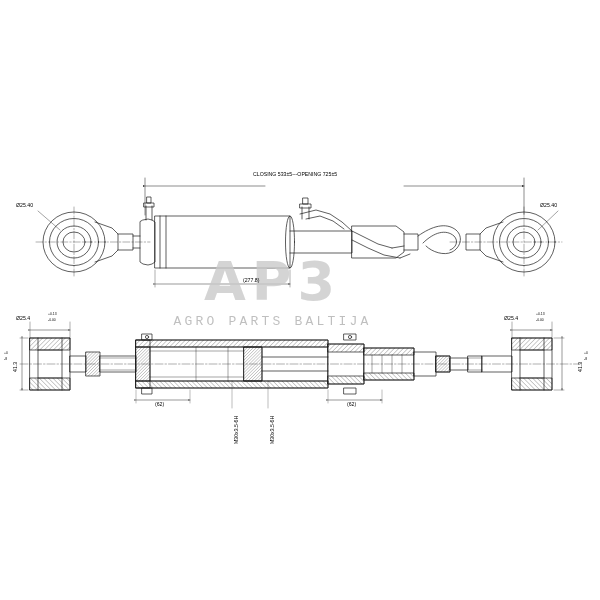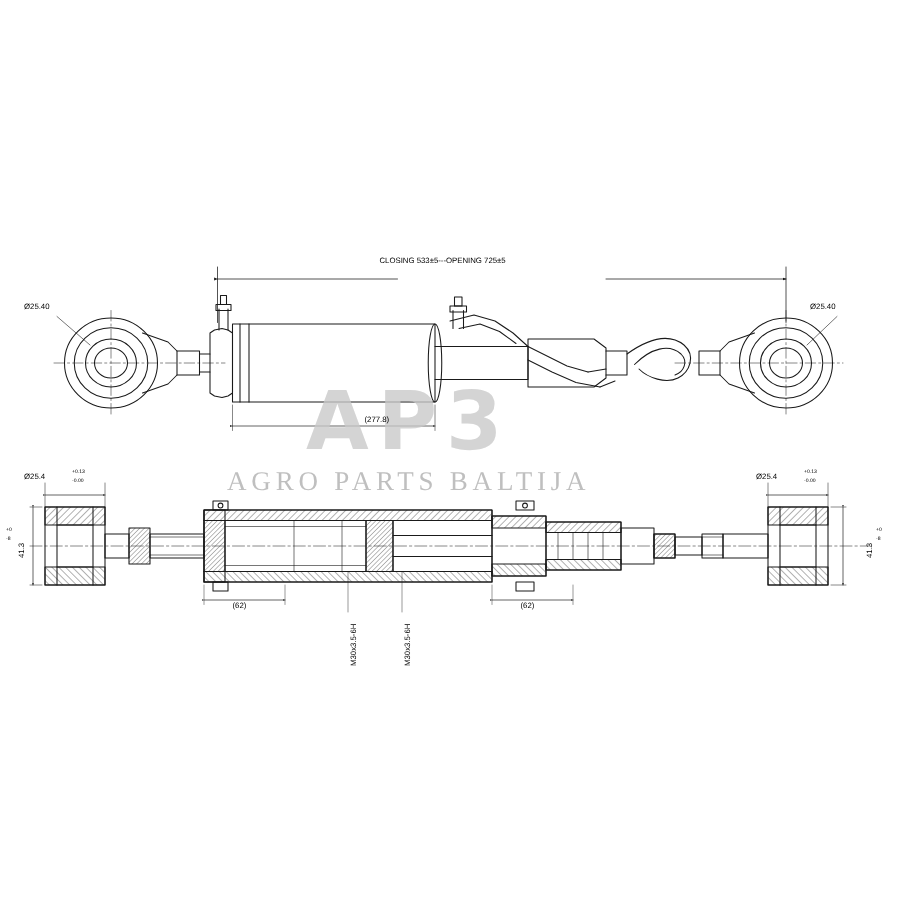--- a/index.html
+++ b/index.html
@@ -4,21 +4,21 @@
 <style>
   html,body{margin:0;padding:0;background:#ffffff;}
   body{width:600px;height:600px;position:relative;overflow:hidden;
        font-family:"Liberation Sans", sans-serif;color:#000;}
   #sheet{position:absolute;left:0;top:0;width:600px;height:600px;}
   .wm{position:absolute;left:0;top:0;width:545px;height:600px;pointer-events:none;border-radius:21px;}
   .wm-main{position:absolute;left:50%;top:281px;transform:translate(-50%,-50%);
            font-family:"DejaVu Sans", sans-serif;font-weight:bold;font-size:54px;
            letter-spacing:6px;color:#c9c9c9;opacity:.78;}
   .wm-sub{position:absolute;left:50%;top:321px;transform:translate(-50%,-50%);
-          font-family:Liberation Serif, serif;font-size:18px;letter-spacing:3.2px;
+          font-family:Liberation Mono, monospace;font-size:13px;letter-spacing:3.2px;
           color:#b9b9b9;opacity:.9;}
   .lbl{position:absolute;font-size:5.2px;line-height:1;white-space:nowrap;color:#000;}
   .lbl.rot{transform-origin:0 0;transform:rotate(-90deg);}
   .tol{position:absolute;font-size:3.4px;line-height:1.05;white-space:nowrap;}
 </style>
 </head>
 <body>
 
 <svg id="sheet" viewBox="0 0 600 600">
   <defs>

